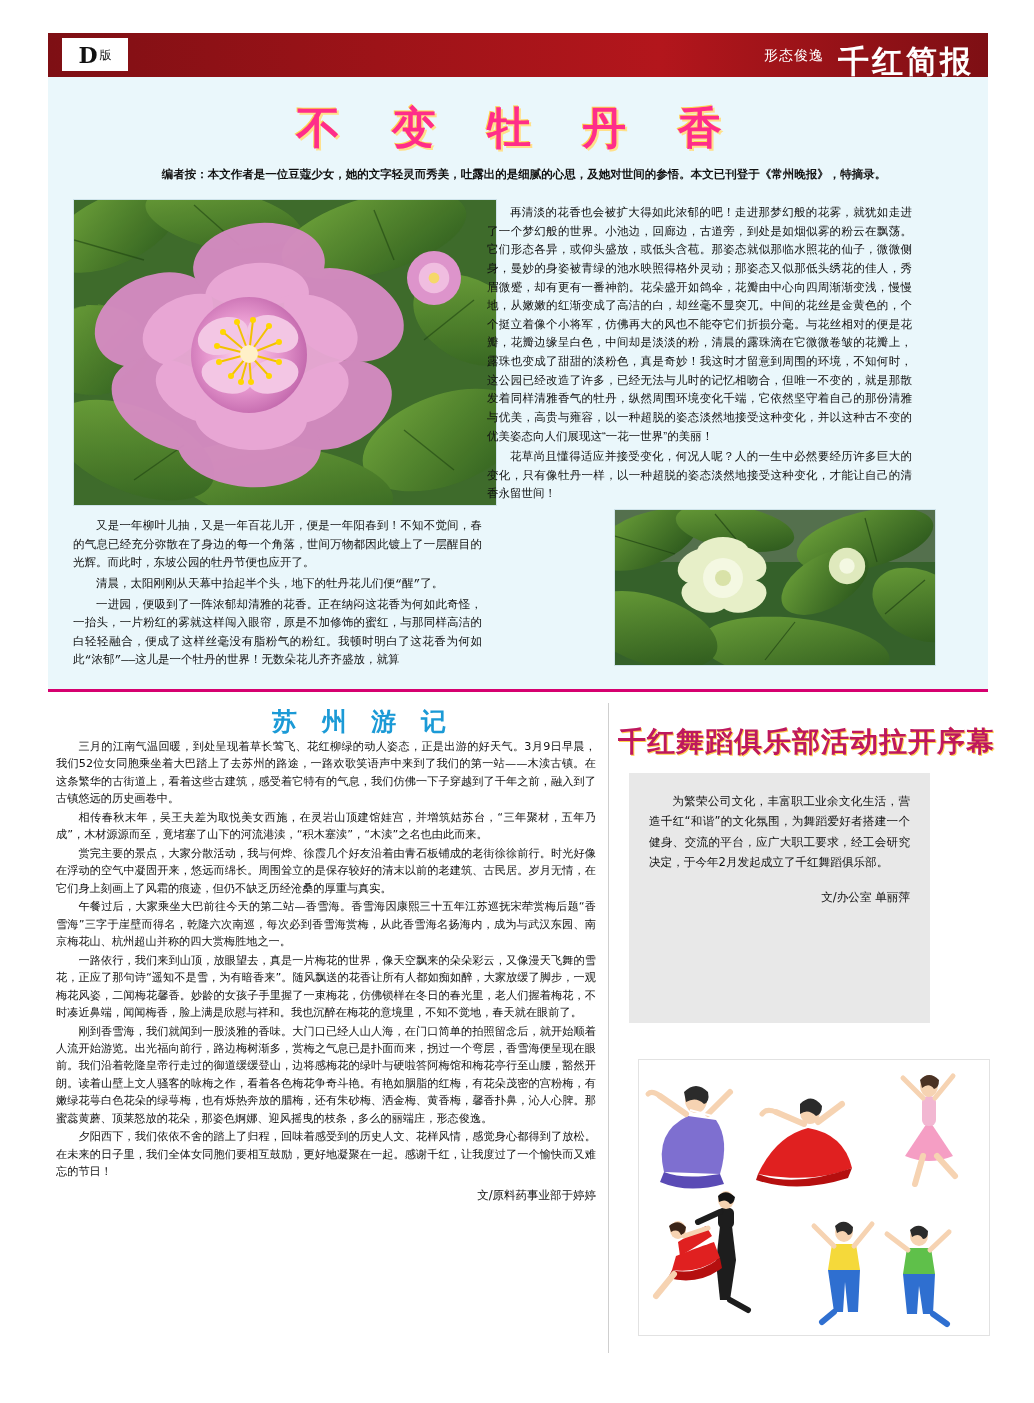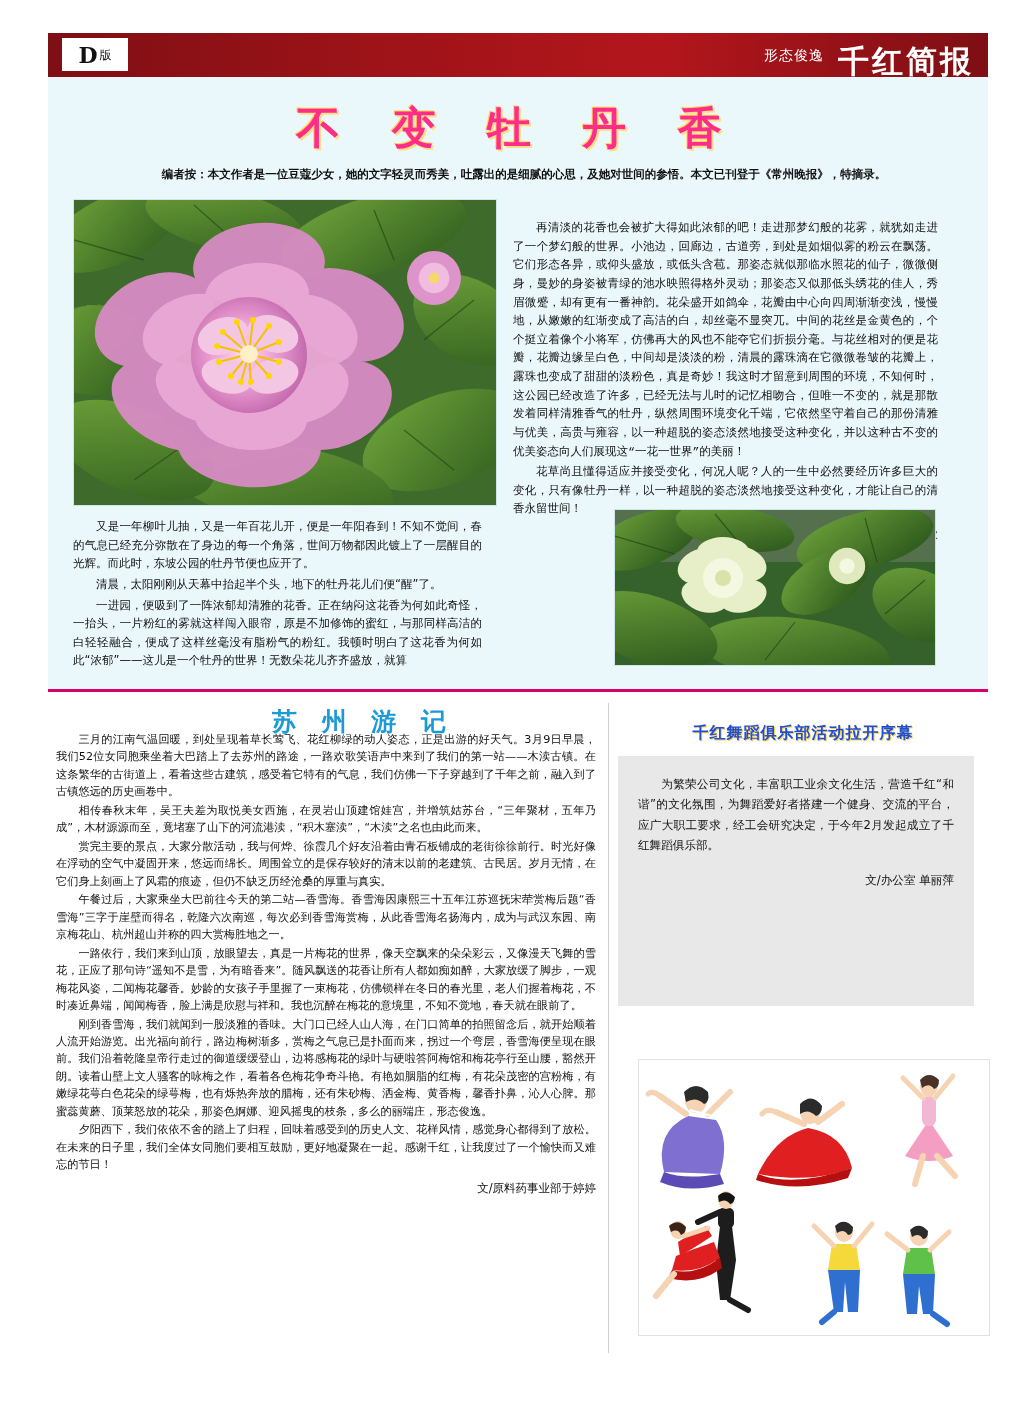--- a/index.html
+++ b/index.html
@@ -66,70 +66,70 @@
   .photo-peony{
     position:absolute;left:25px;top:122px;width:422px;height:305px;
     overflow:hidden;border:1px solid #cfe3ea;
     background:#3f6b2e;
   }
   .photo-greens{
     position:absolute;left:566px;top:432px;width:320px;height:155px;
     overflow:hidden;border:1px solid #cfe3ea;background:#2f5a22;
   }
   .col-right-top{
-    position:absolute;left:465px;top:126px;width:425px;
+    position:absolute;left:439px;top:126px;width:425px;
     font-size:11.5px;line-height:1.62;color:#111;text-align:justify;
-    font-family:Liberation Mono, monospace;
-    margin-top:16px;
+    font-family:Liberation Sans, sans-serif;
   }
   .col-right-top p{margin:0 0 2px 0;text-indent:2em;}
   .sign-right{
     margin-top:7px;text-align:right;font-size:11.5px;color:#111;text-indent:0;
   }
   .col-left-bottom{
     position:absolute;left:25px;top:440px;width:425px;
     font-size:11.5px;line-height:1.62;color:#111;text-align:justify;
     font-family:"DejaVu Sans","Liberation Sans",sans-serif;
   }
-  .col-left-bottom p{margin:0 16px 2px 0;text-indent:2em;}
+  .col-left-bottom p{margin:0 16px 2px 0;text-indent:2em;font-family:Liberation Mono, monospace;}
   
   .bottom{
     position:absolute;left:48px;top:695px;width:940px;height:672px;
   }
   .art2-title{
     position:absolute;left:150px;top:10px;width:330px;text-align:center;
     font-family:"DejaVu Serif","Liberation Serif",serif;
     font-size:25px;font-weight:bold;letter-spacing:8px;color:#1b9ad6;
   }
   .art2-body{
-    position:absolute;left:8px;top:36px;width:540px;
+    position:absolute;left:8px;top:43px;width:540px;
     font-size:11.2px;line-height:1.56;color:#111;text-align:justify;
     font-family:"DejaVu Sans","Liberation Sans",sans-serif;
   }
   .art2-body p{margin:0 0 1px 0;text-indent:2em;}
   .vdiv{
     position:absolute;left:560px;top:8px;width:1px;height:650px;
     background:#cfcfcf;
   }
   .club{
     position:absolute;left:570px;top:28px;width:370px;
   }
   .club-title{
     font-family:"DejaVu Serif","Liberation Serif",serif;
-    font-size:16px;font-weight:bold;letter-spacing:1px;
-    color:#1d4ed8;
+    font-size:28px;font-weight:bold;letter-spacing:1px;
+    color:#be185d;
     text-shadow:1px 1px 0 #ffd24d;
     text-align:center;
     white-space:nowrap;
   }
   .club-box{
-    margin-top:12px;width:356px;min-height:250px;
+    margin-top:12px;width:301px;min-height:250px;
     background:#e8e8e8;
     padding:18px 20px 14px 20px;
     box-sizing:border-box;
+    margin-left:11px;
   }
   .club-box p{
     margin:0 0 12px 0;text-indent:2em;
     font-size:11.6px;line-height:1.75;color:#111;text-align:justify;
   }
   .club-sign{
     margin-top:18px;text-align:right;font-size:11.6px;color:#111;text-indent:0;
   }
   .dance-img{
     position:absolute;left:590px;top:364px;width:350px;height:275px;

